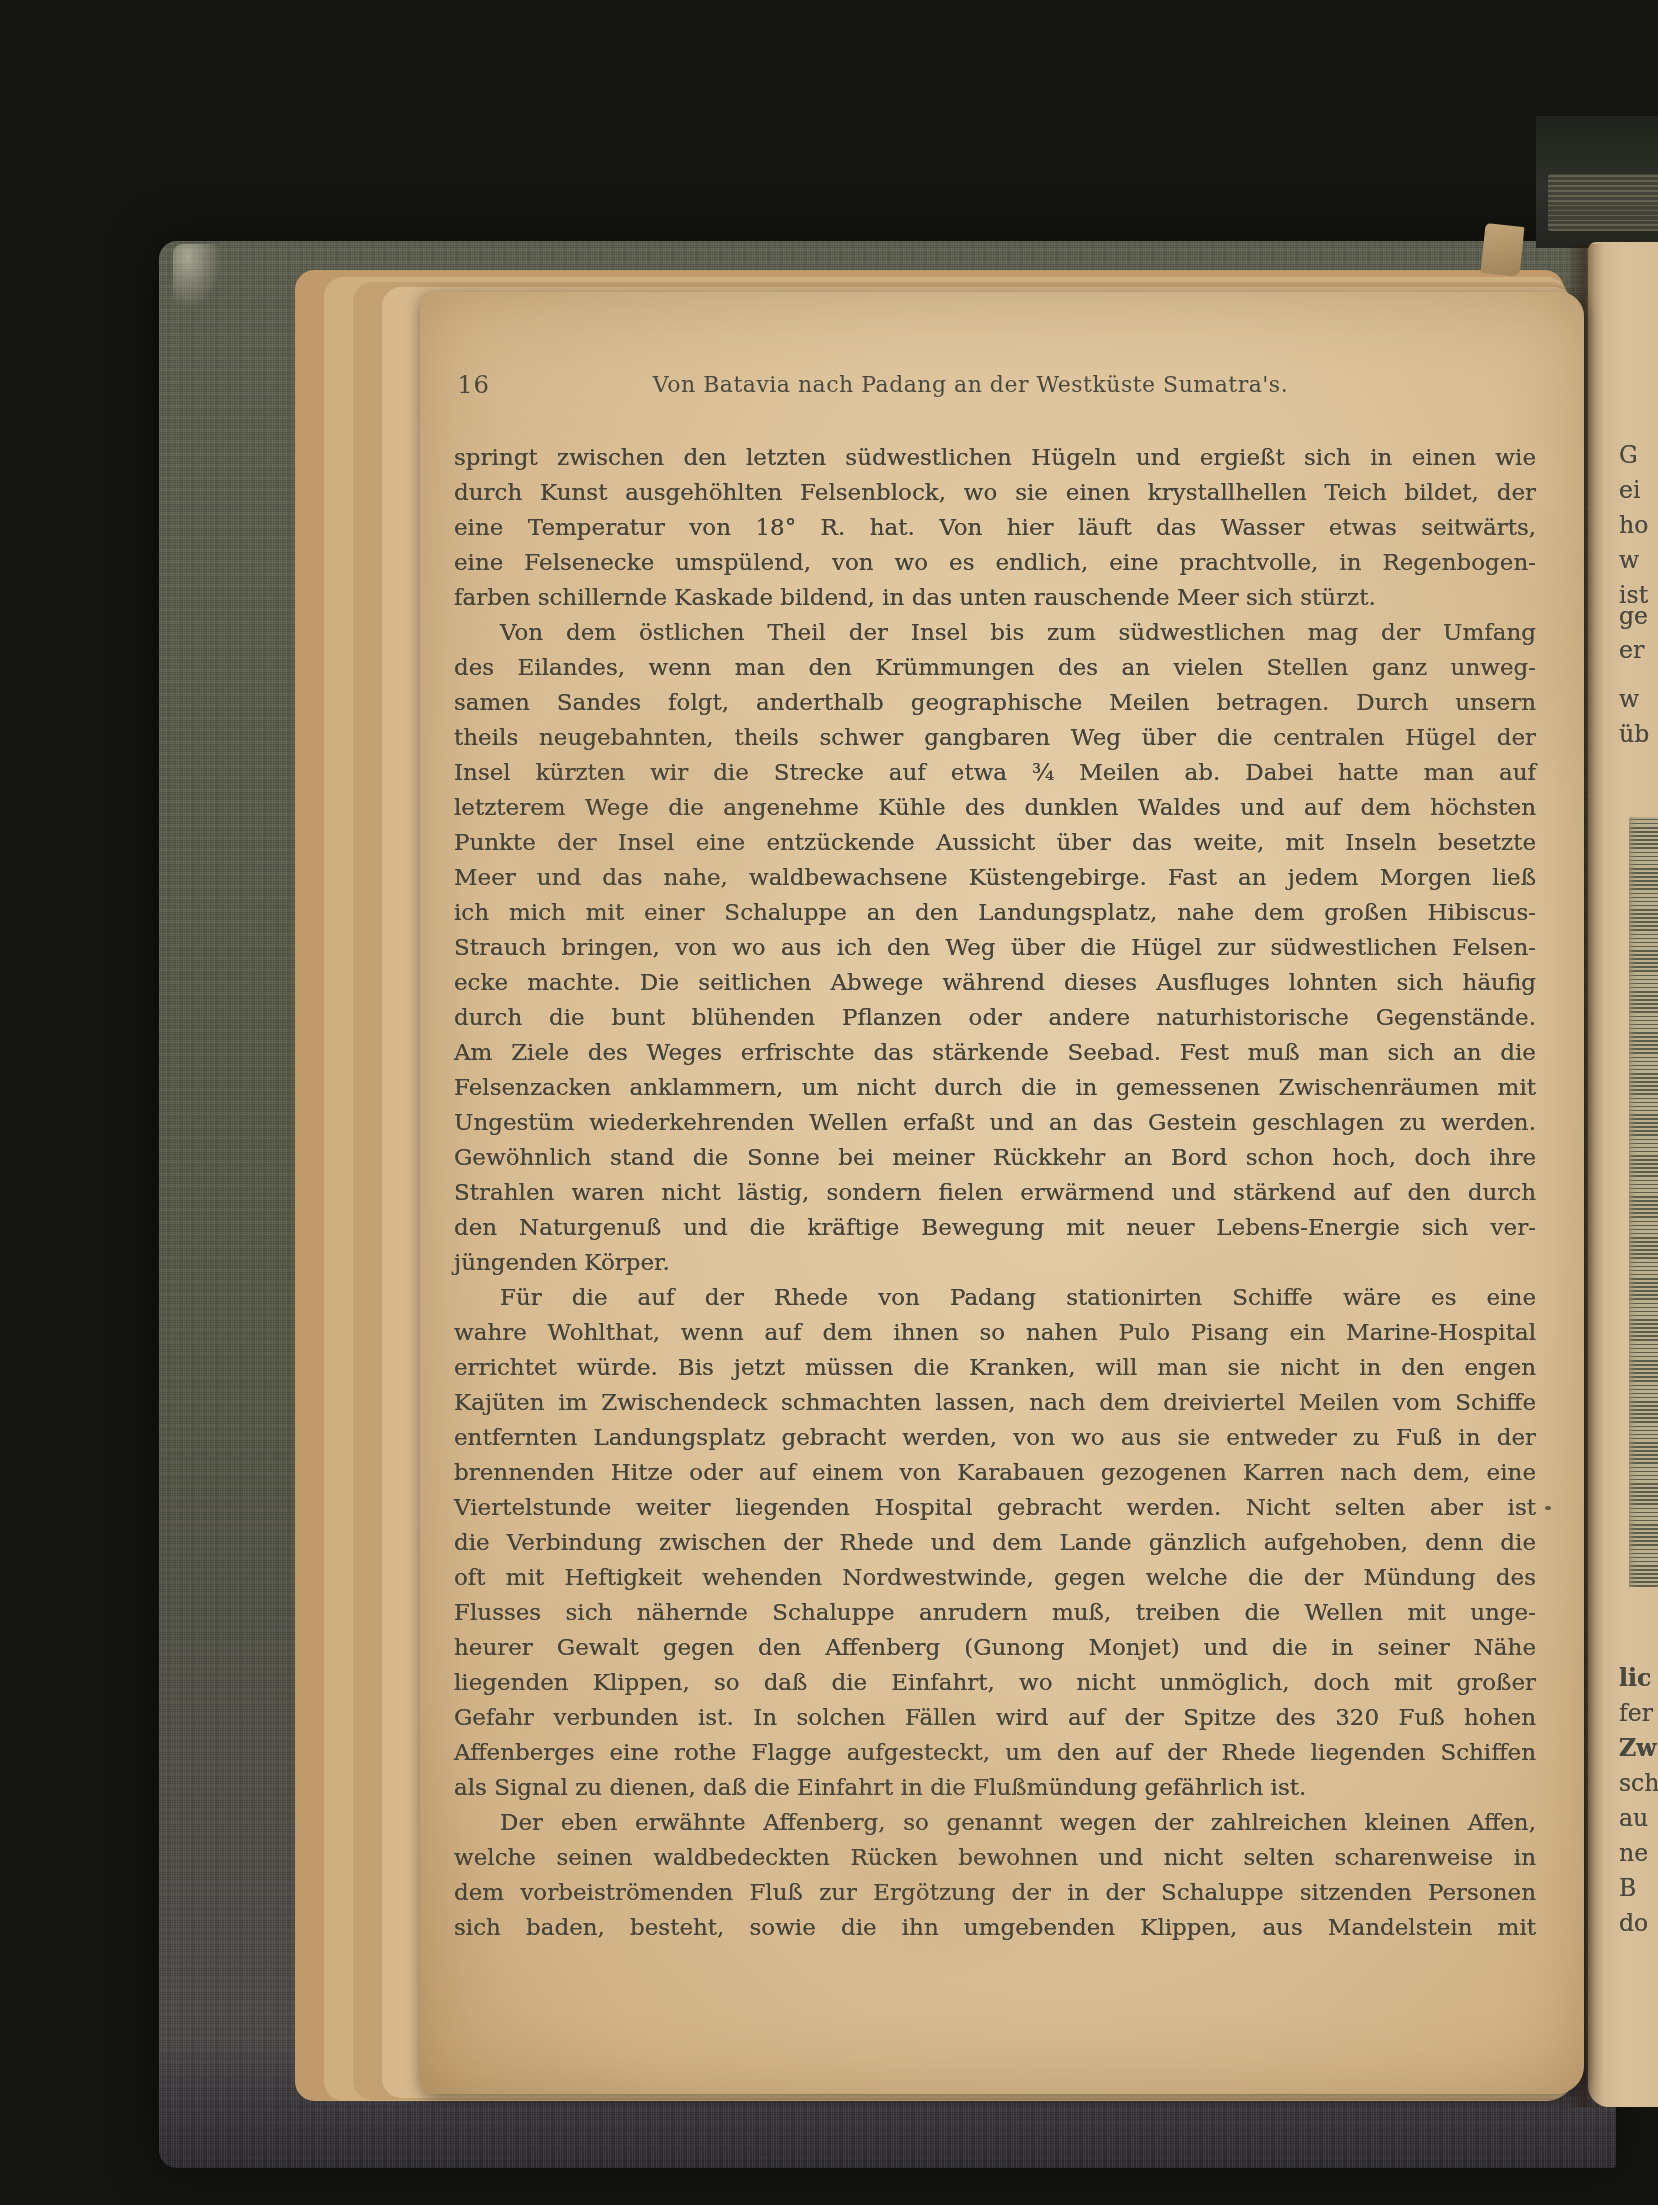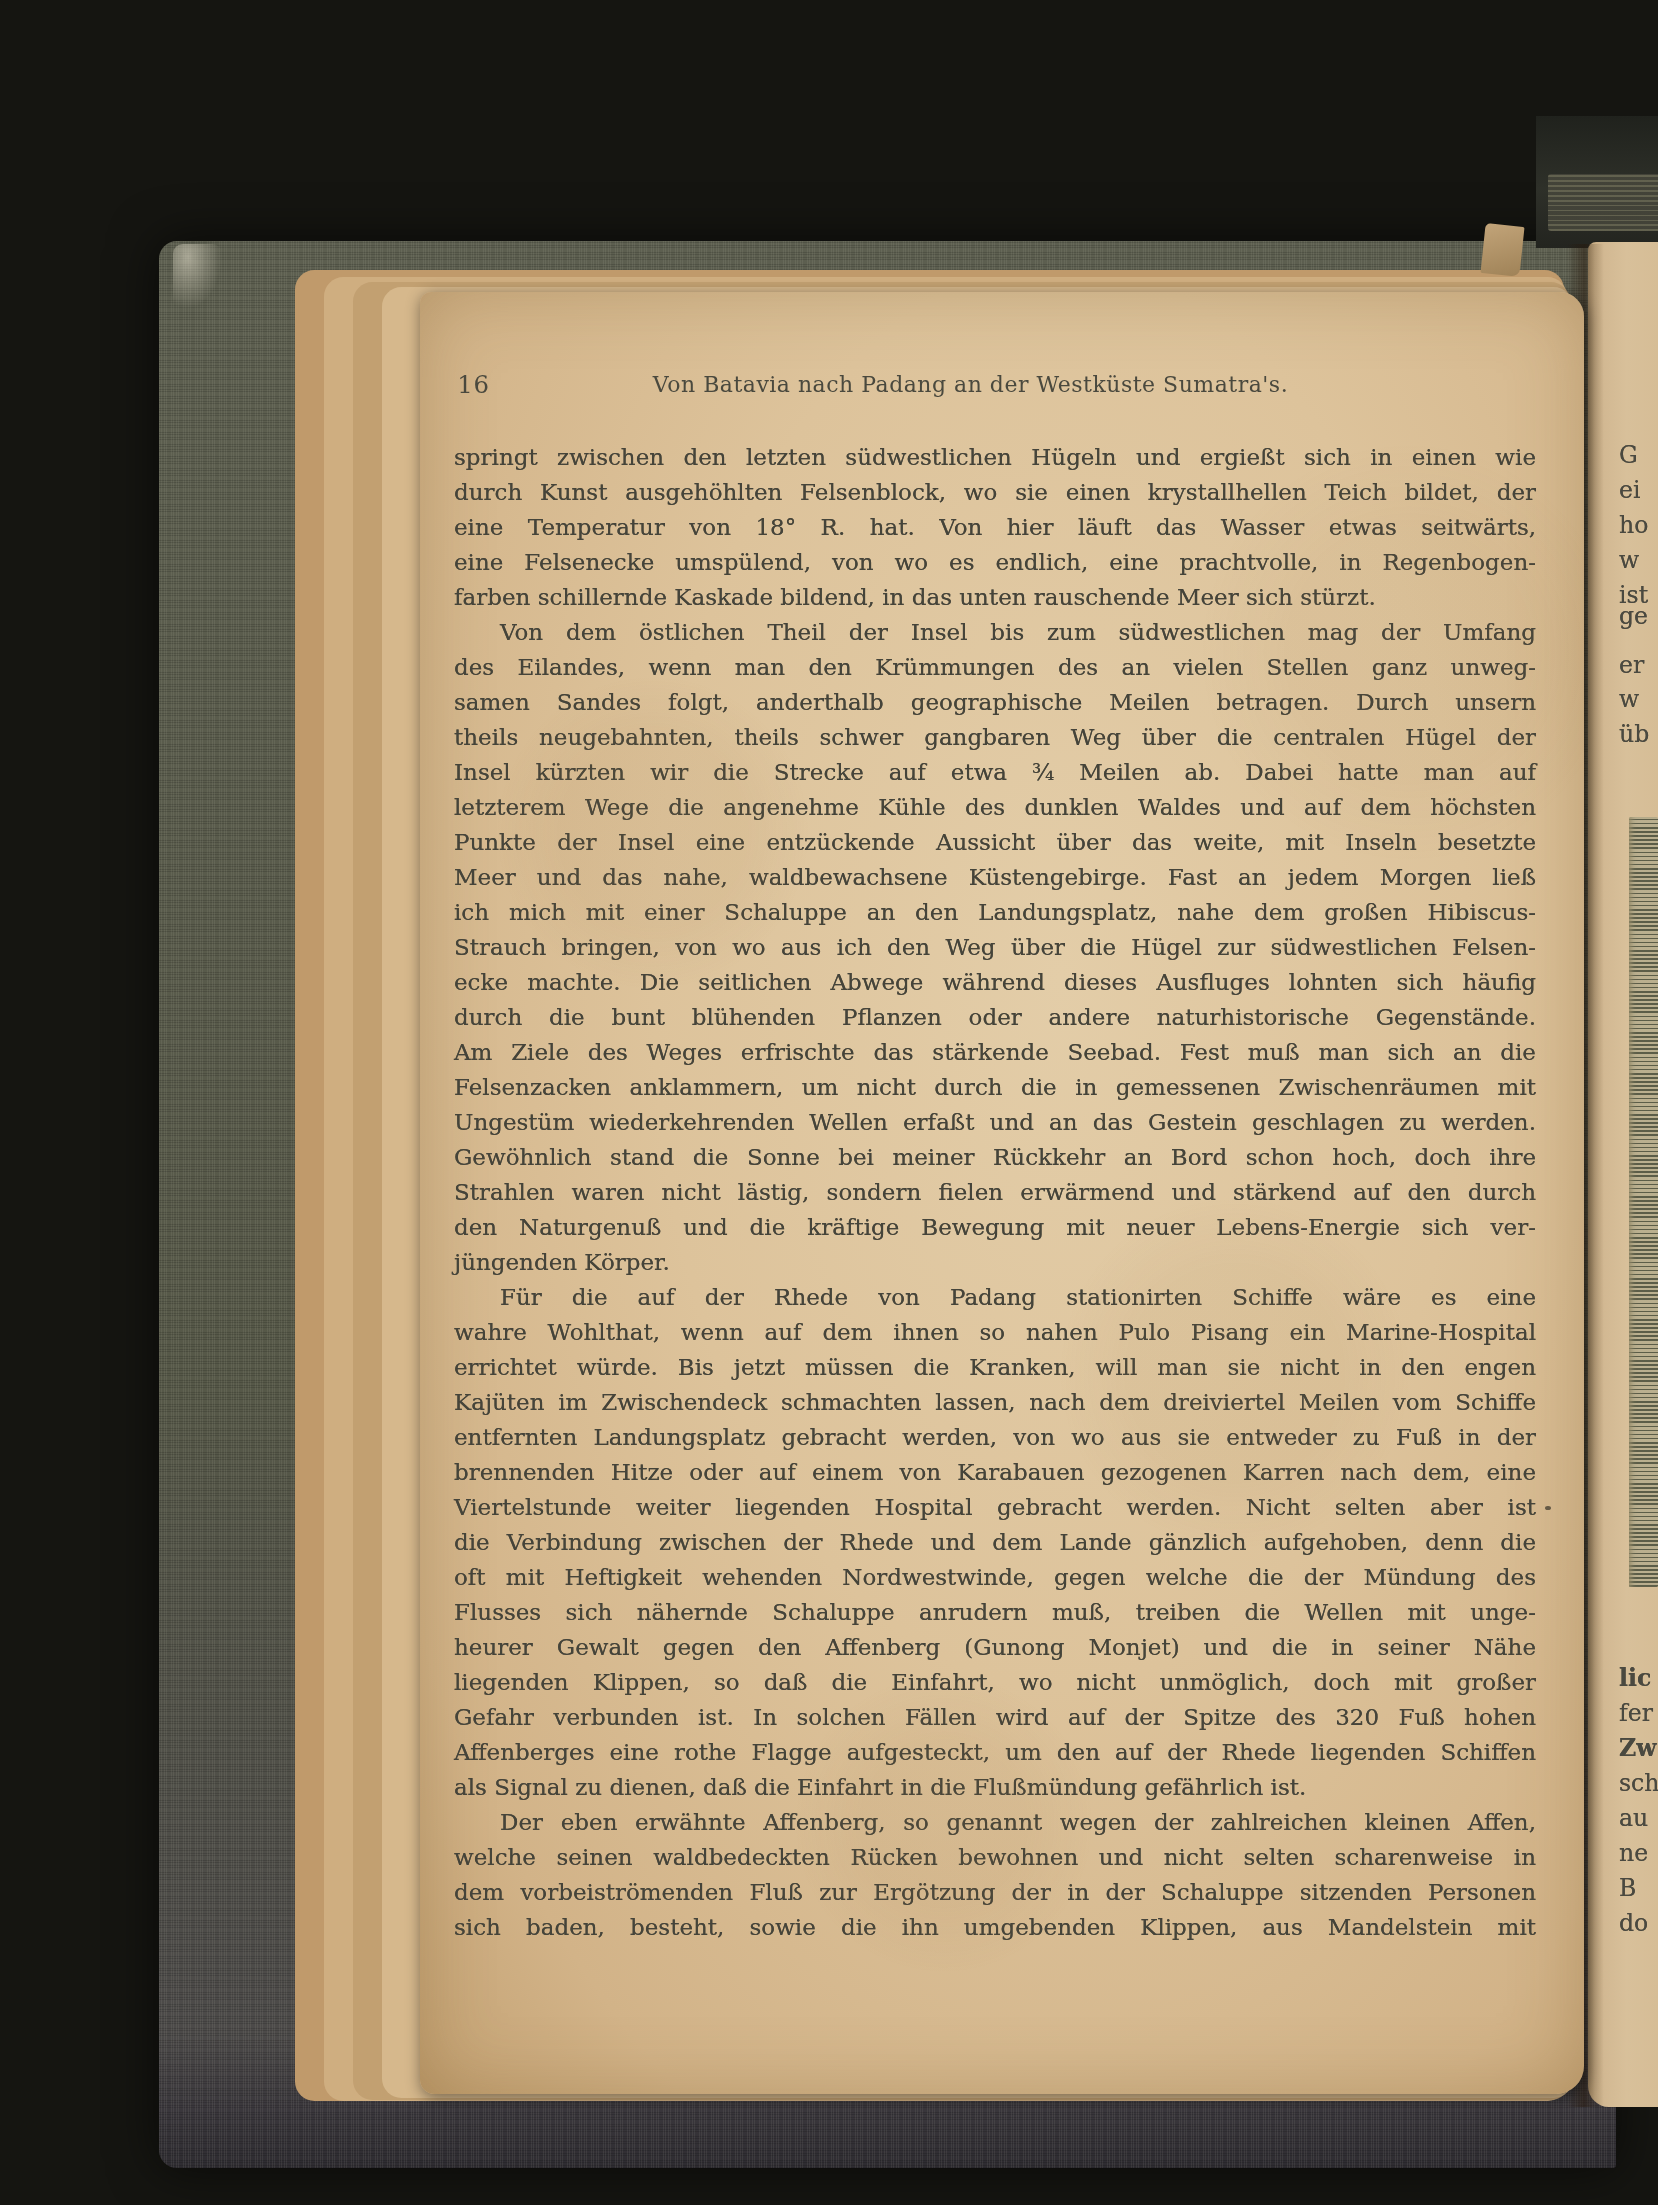--- a/index.html
+++ b/index.html
@@ -131,21 +131,21 @@
 
   <div class="facing">
     <div class="engraving"></div>
     <div id="fragments">
         <span class="frag" style="top: 199px;">G</span>
         <span class="frag" style="top: 234px;">ei</span>
         <span class="frag" style="top: 269px;">ho</span>
         <span class="frag" style="top: 304px;">w</span>
         <span class="frag" style="top: 339px;">ist</span>
         <span class="frag" style="top: 360px;">ge</span>
-        <span class="frag" style="top: 409px;">er</span>
+        <span class="frag" style="top: 394px;">er</span>
         <span class="frag" style="top: 443px;">w</span>
         <span class="frag" style="top: 478px;">üb</span>
         <span class="frag" style="top: 1422px; font-weight: bold;">lic</span>
         <span class="frag" style="top: 1457px;">fer</span>
         <span class="frag" style="top: 1492px; font-weight: bold;">Zw</span>
         <span class="frag" style="top: 1527px;">sch</span>
         <span class="frag" style="top: 1562px;">au</span>
         <span class="frag" style="top: 1597px;">ne</span>
         <span class="frag" style="top: 1632px;">B</span>
         <span class="frag" style="top: 1667px;">do</span>

